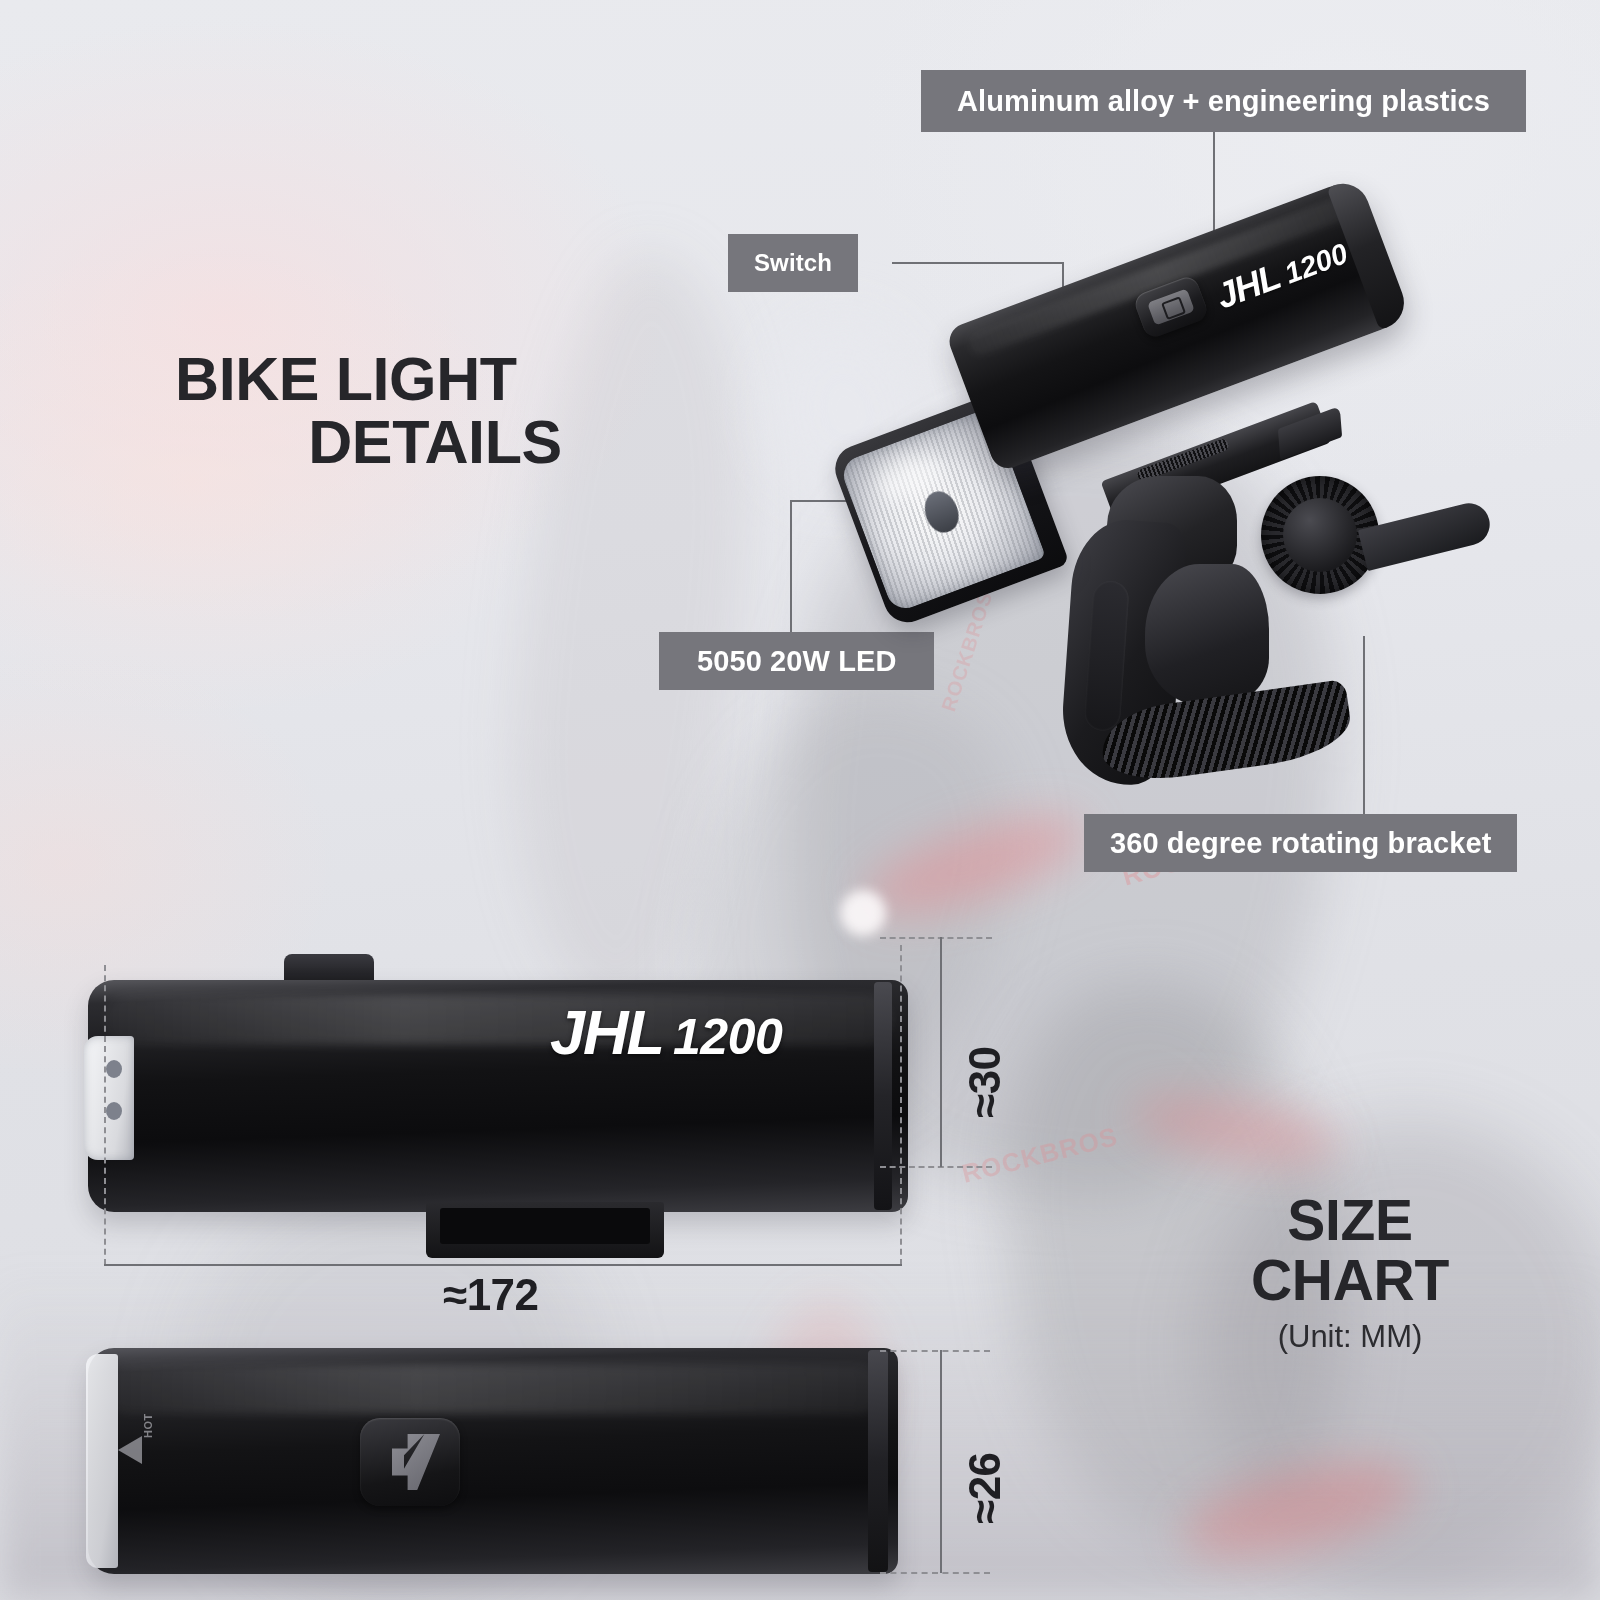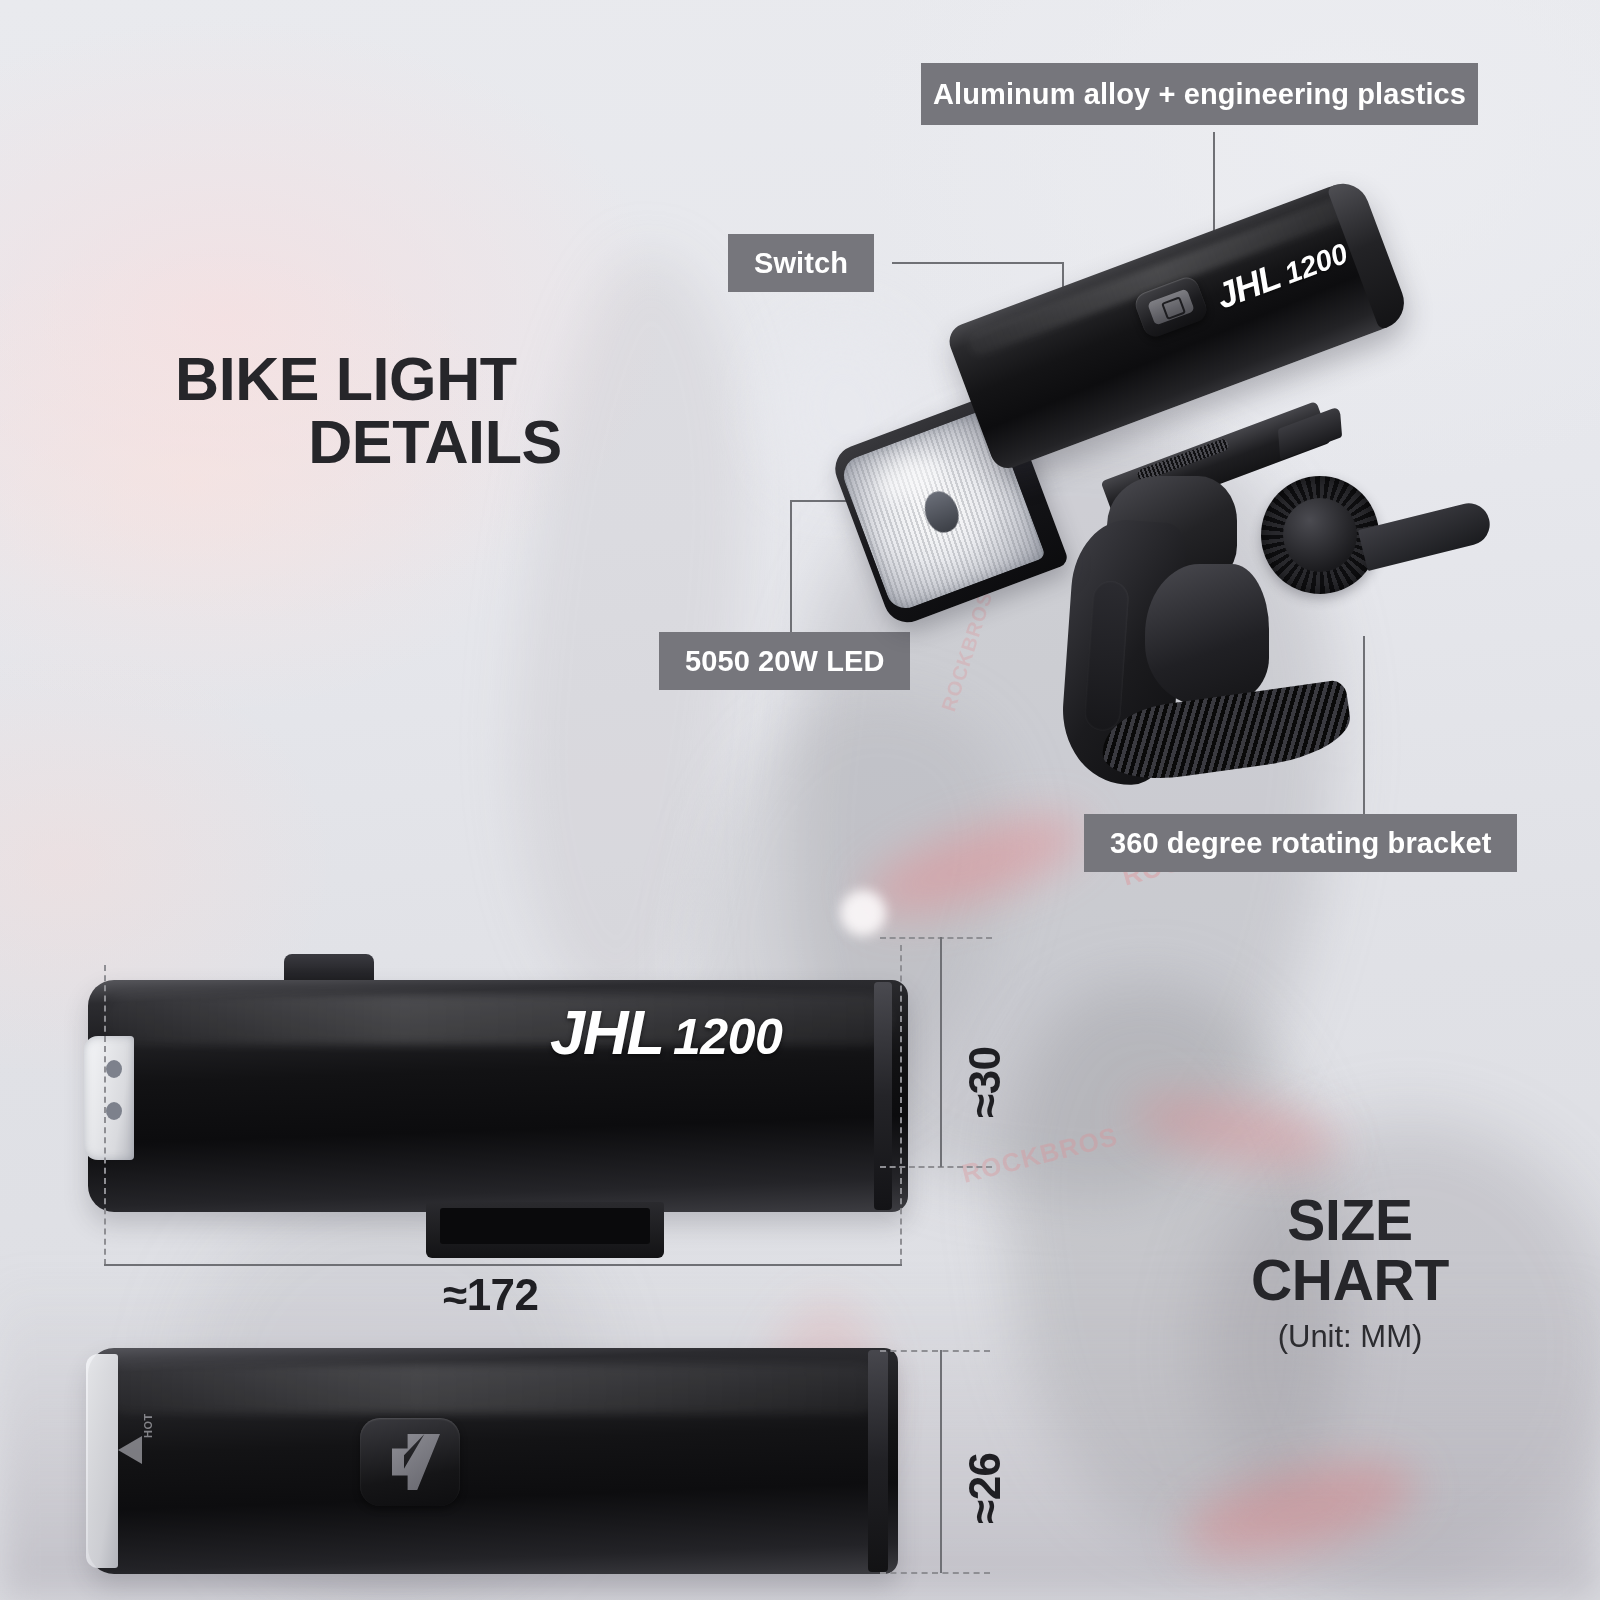--- a/index.html
+++ b/index.html
@@ -52,23 +52,23 @@
      background:rgba(252,248,250,.9);filter:blur(6px);}
   .wm{position:absolute;color:rgba(226,140,144,.40);font-weight:700;letter-spacing:1px;
      font-family:"Liberation Sans",sans-serif;white-space:nowrap;}
 
   
   .callout{
     position:absolute;background:#76767c;color:#fff;
     font-weight:700;white-space:nowrap;display:flex;align-items:center;
     letter-spacing:.1px;
   }
-  #cal-alloy{left:921px;top:63px;height:62px;padding:0 12px;font-size:29px;}
-  #cal-switch{left:728px;top:234px;height:58px;padding:0 26px;font-size:29px;}
-  #cal-led{left:659px;top:632px;height:58px;padding:0 26px;font-size:29px;}
+  #cal-alloy{left:921px;top:70px;height:62px;padding:0 36px;font-size:29px;}
+  #cal-switch{left:728px;top:234px;height:58px;padding:0 26px;font-size:24px;}
+  #cal-led{left:659px;top:632px;height:58px;padding:0 38px;font-size:29px;}
   #cal-bracket{left:1084px;top:814px;height:58px;padding:0 26px;font-size:29px;}
 
   .lead{position:absolute;background:#6f7075;}
   .lead-v{width:2px;}
   .lead-h{height:2px;}
 
   
   #title-block{position:absolute;left:175px;top:348px;width:520px;}
   #title-block .l1,#title-block .l2{
     color:#26262a;font-weight:700;font-size:61px;line-height:1.03;letter-spacing:-.4px;

